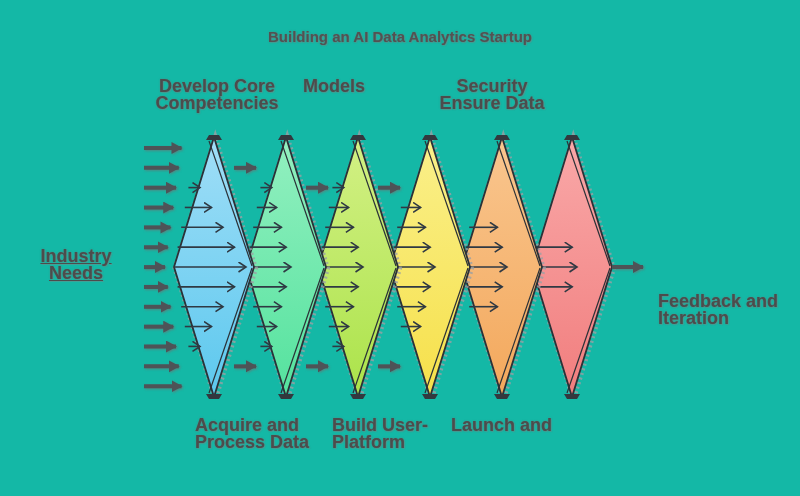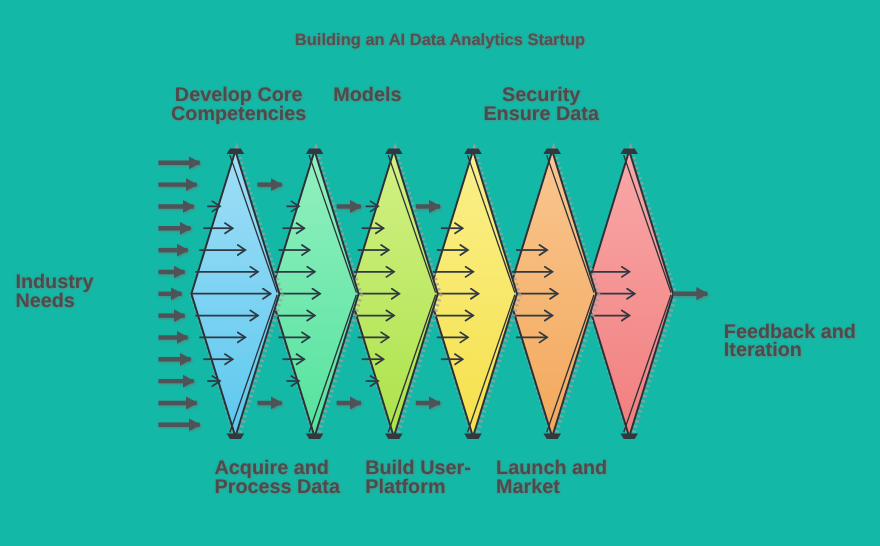--- a/index.html
+++ b/index.html
@@ -17,21 +17,21 @@
     left:0;top:28px;width:800px;text-align:center;font-size:15px;line-height:18px;color:#525252;
   }
   .top-lbl{top:78px;width:180px;text-align:center;}
   #top-label-1{left:127px;}
   #top-label-2{left:244px;}
   #top-label-3{left:402px;}
   .bot-lbl{top:417px;width:180px;}
   #bottom-label-1{left:195px;}
   #bottom-label-2{left:332px;}
   #bottom-label-3{left:451px;}
-  #left-label{left:14px;top:248px;width:124px;text-align:left;}
+  #left-label{left:14px;top:248px;width:124px;text-align:center;text-decoration:underline;}
   #right-label{left:658px;top:248px;width:140px;text-align:left;margin-top:45px;}
 </style>
 </head>
 <body>
 
 <div id="canvas">
 
   <svg id="diagram-svg" width="800" height="496" viewBox="0 0 800 496" xmlns="http://www.w3.org/2000/svg">
       <defs>
         <linearGradient id="grad-0" x1="0" y1="0" x2="0" y2="1">
@@ -200,21 +200,20 @@
   <div id="bottom-label-1" class="lbl bot-lbl">
     <span>Acquire and</span>
     <span>Process Data</span>
   </div>
   <div id="bottom-label-2" class="lbl bot-lbl">
     <span>Build User-</span>
     <span>Platform</span>
   </div>
   <div id="bottom-label-3" class="lbl bot-lbl">
     <span>Launch and</span>
-    <span>Market</span>
   </div>
 
   <div id="left-label" class="lbl">
     <span>Industry Needs</span>
   </div>
   <div id="right-label" class="lbl">
     <span>Feedback and</span>
     <span>Iteration</span>
   </div>
 

